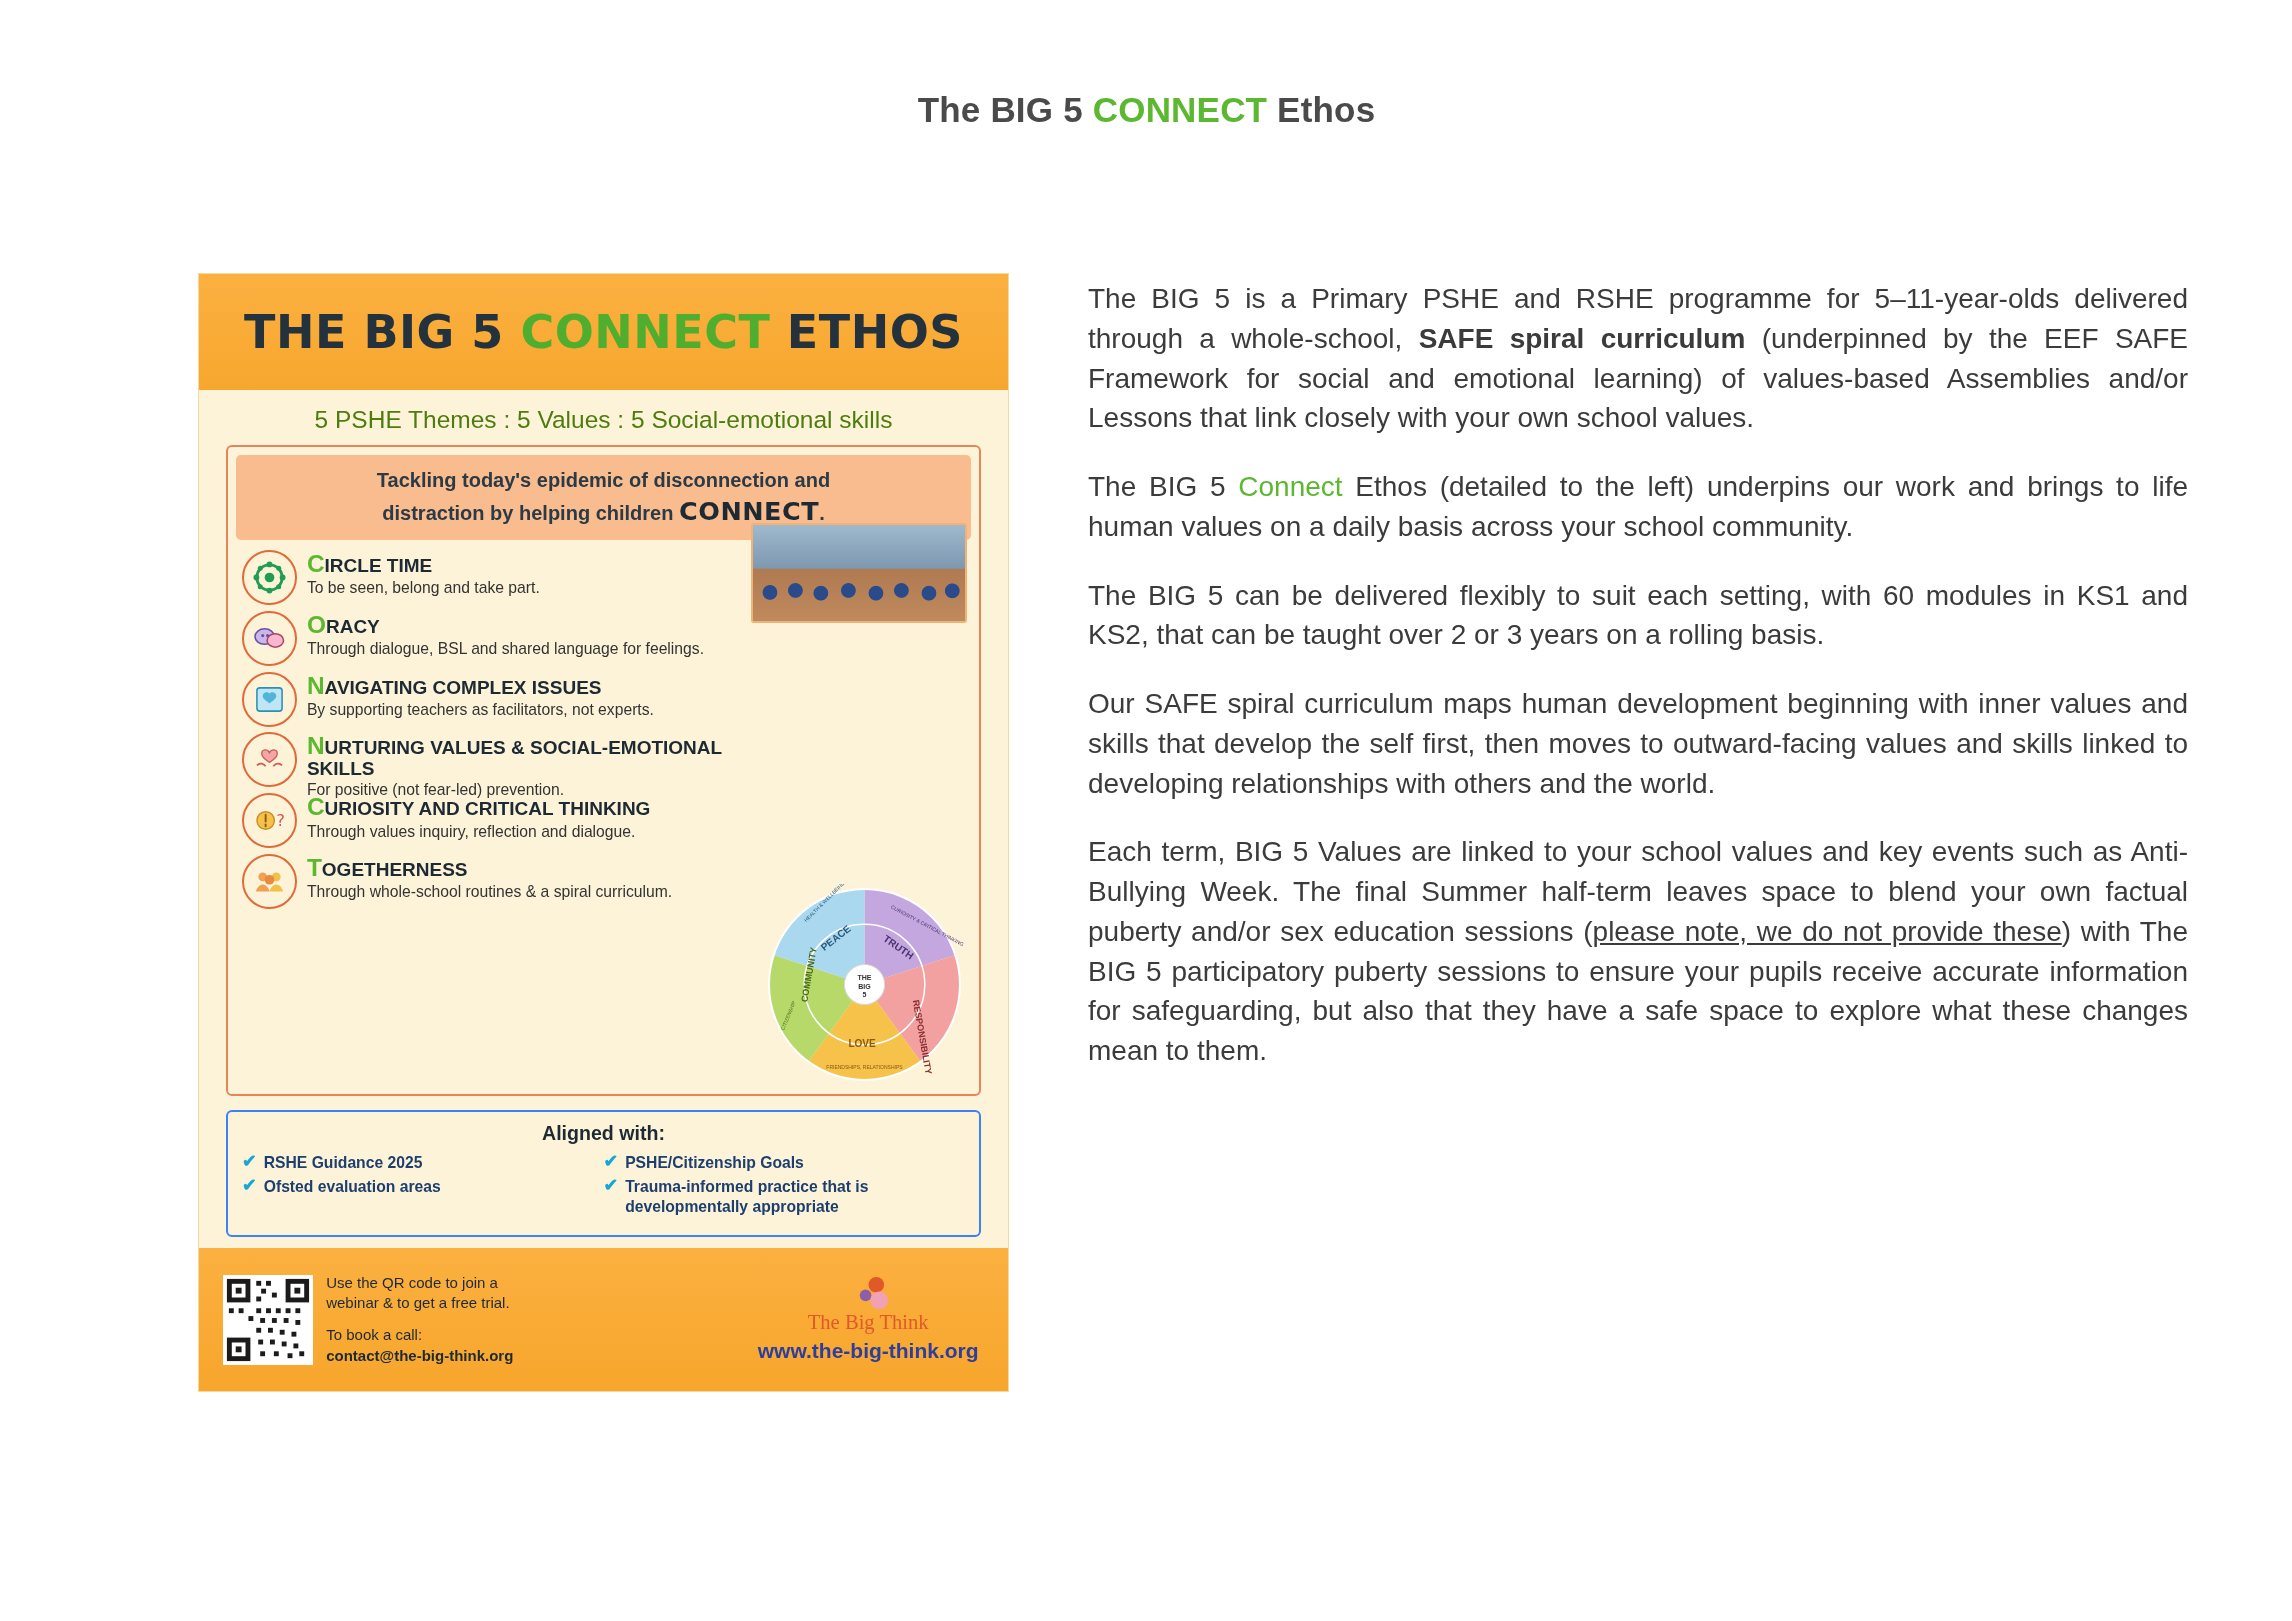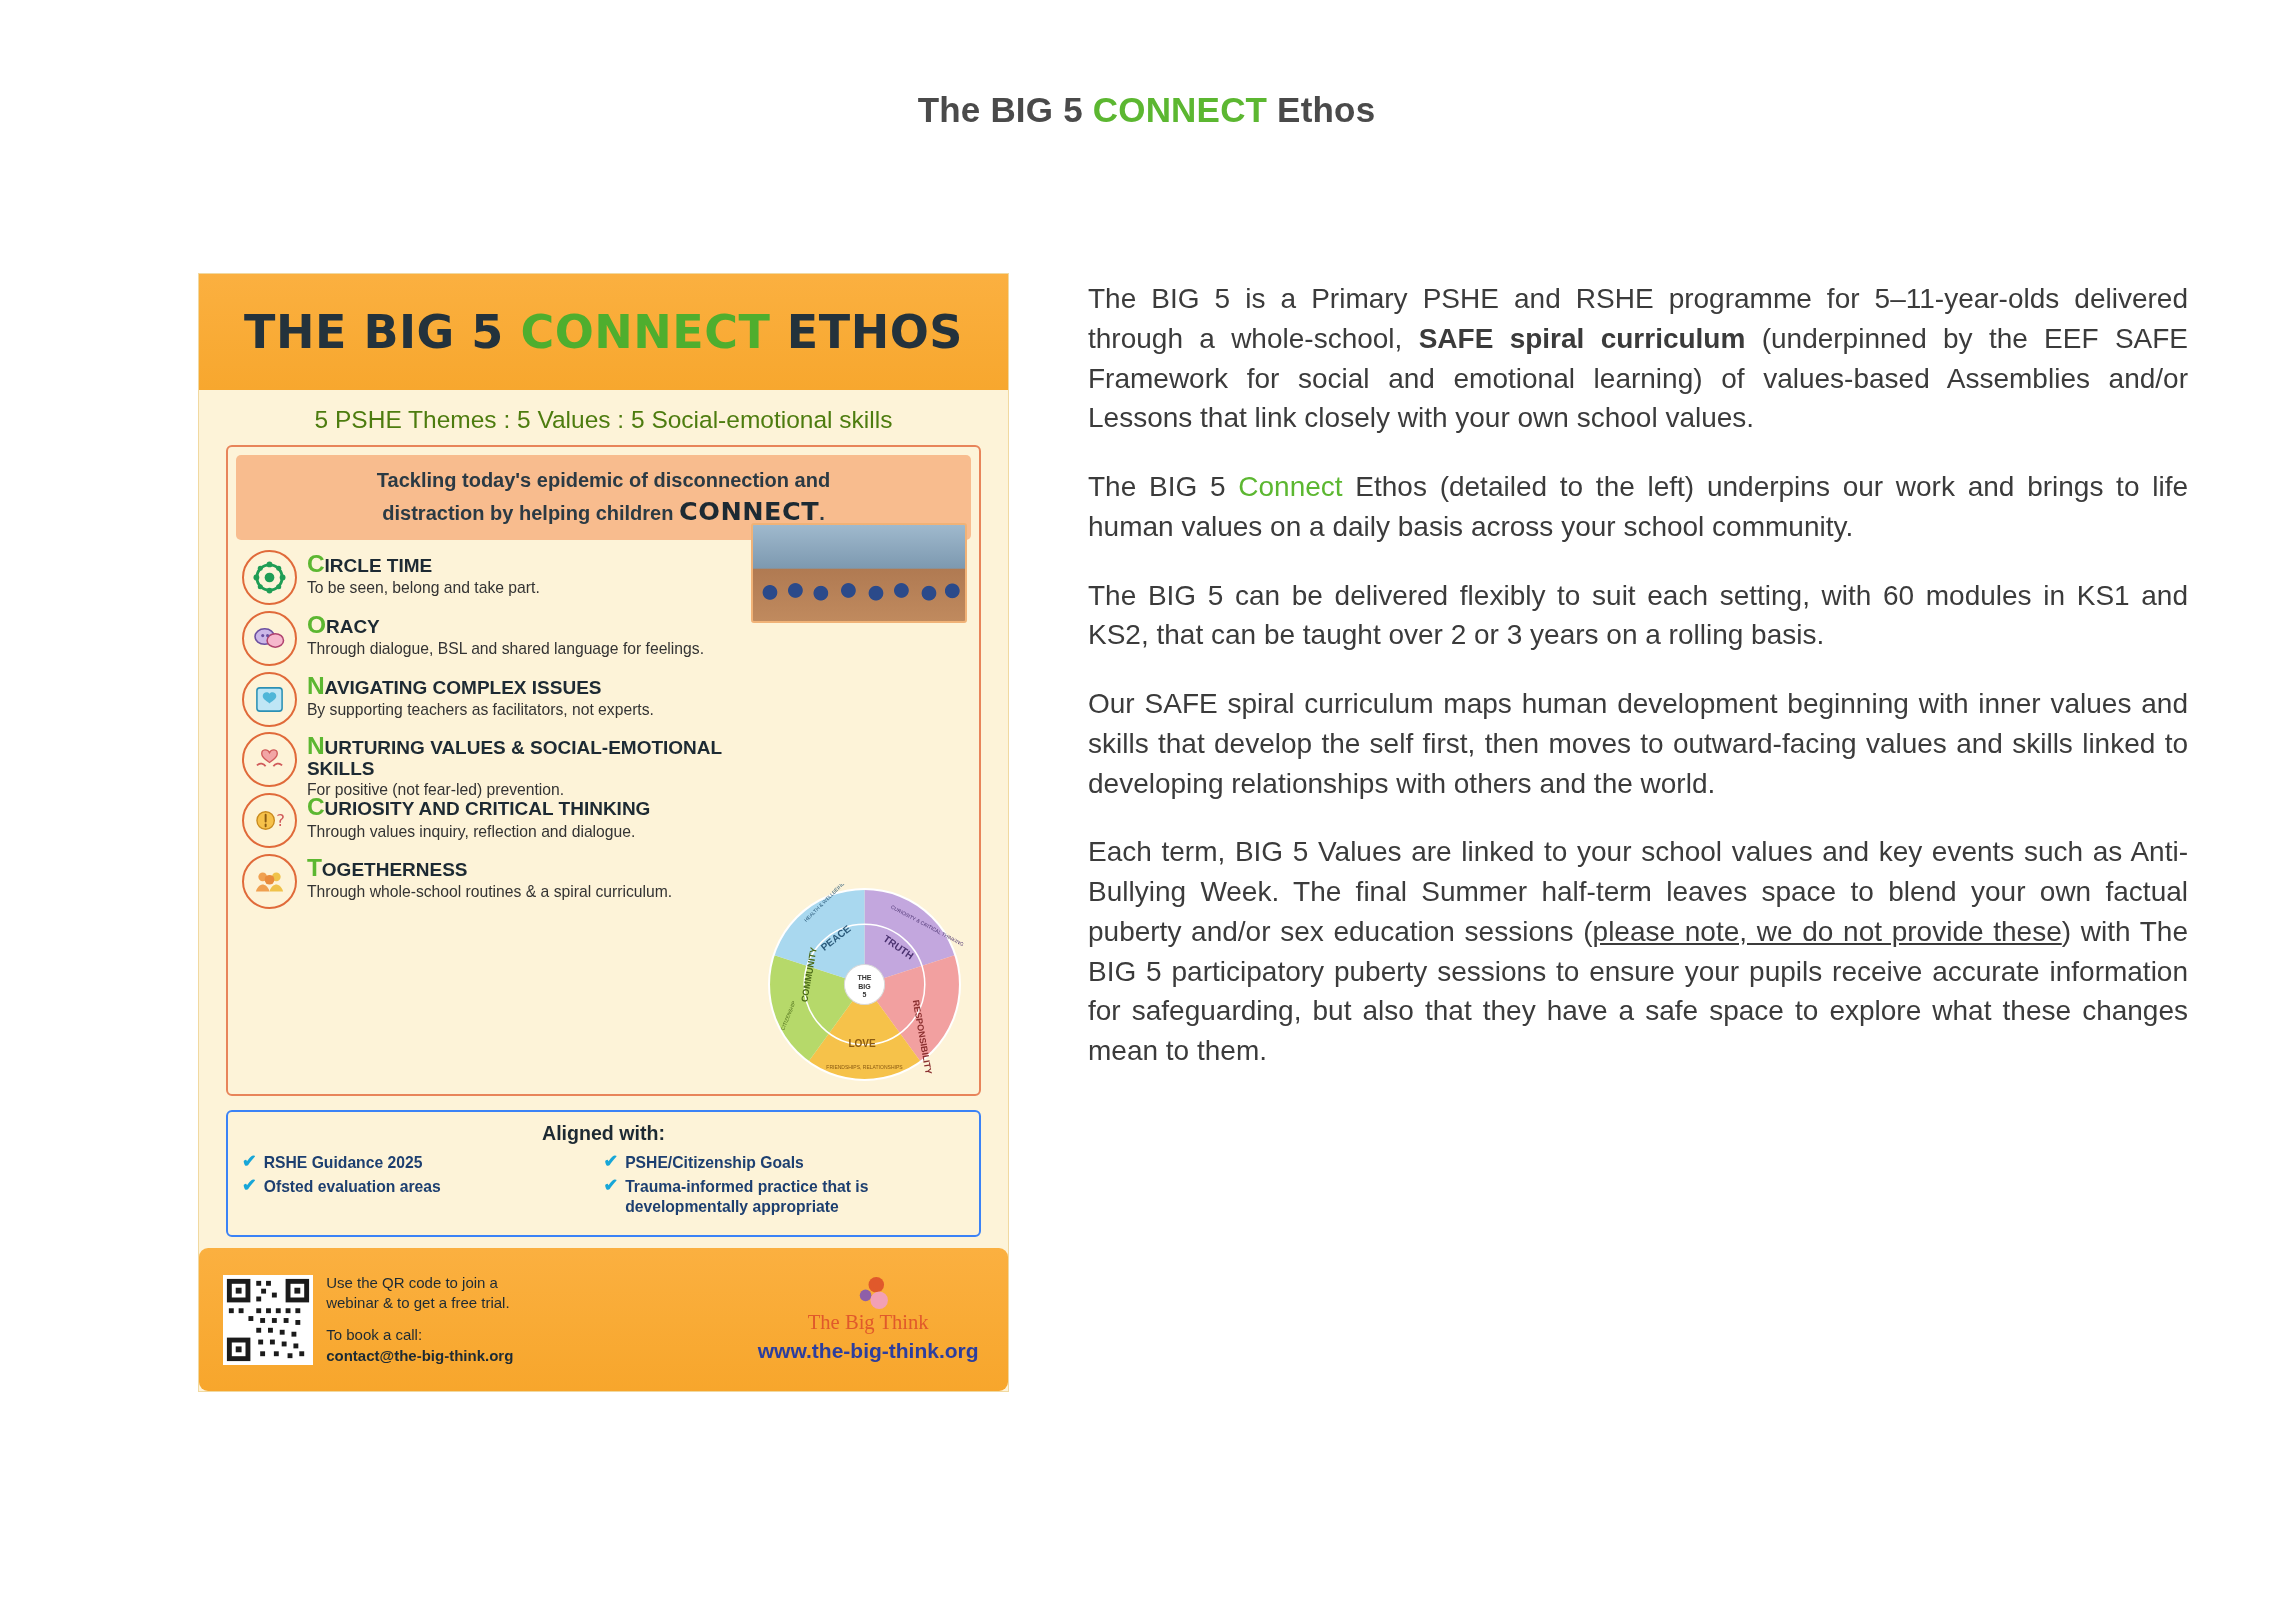--- a/index.html
+++ b/index.html
@@ -204,21 +204,20 @@
     position: absolute;
     left: 0;
     bottom: 0;
     width: 100%;
     height: 143px;
     background: linear-gradient(180deg, #fbb040 0%, #f7a62c 100%);
     display: flex;
     align-items: center;
     padding: 0 23.5px;
     box-sizing: border-box;
-    border-radius: 9px;
   }
   .qr {
     width: 90px;
     height: 90px;
     flex: 0 0 90px;
     background: #ffffff;
     margin-right: 13.7px;
   }
   .footer-text {
     font-size: 15px;

